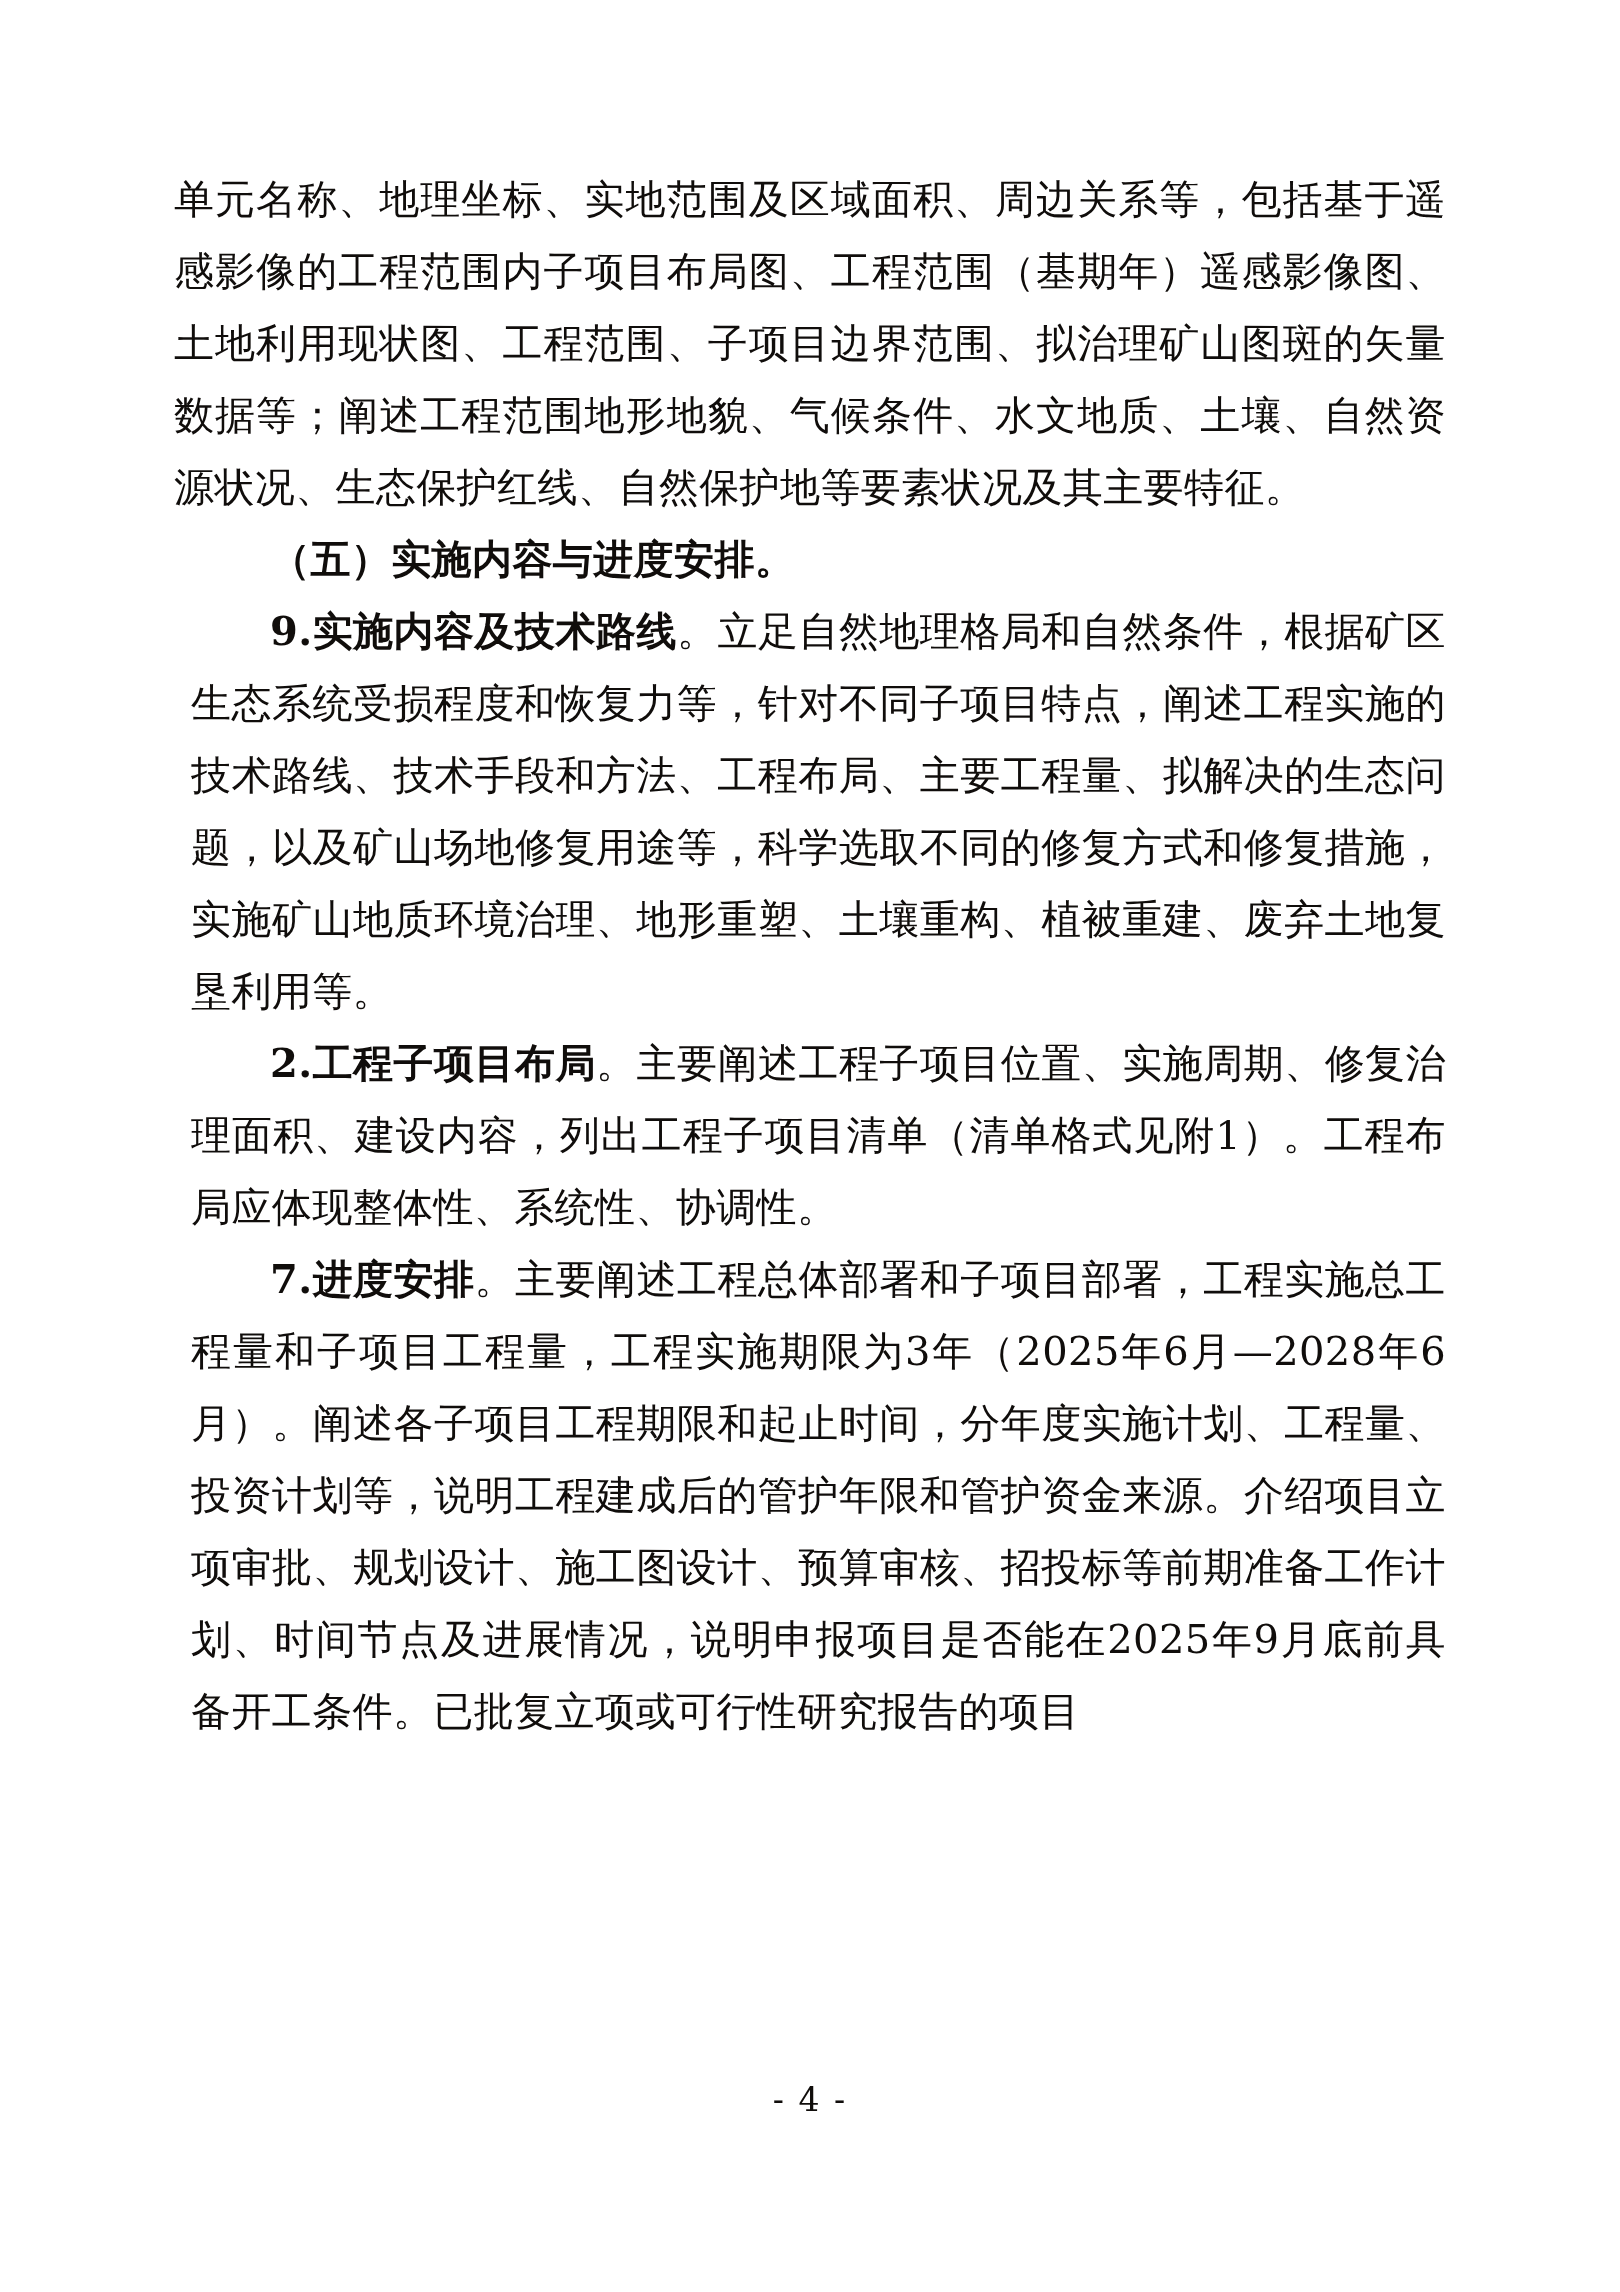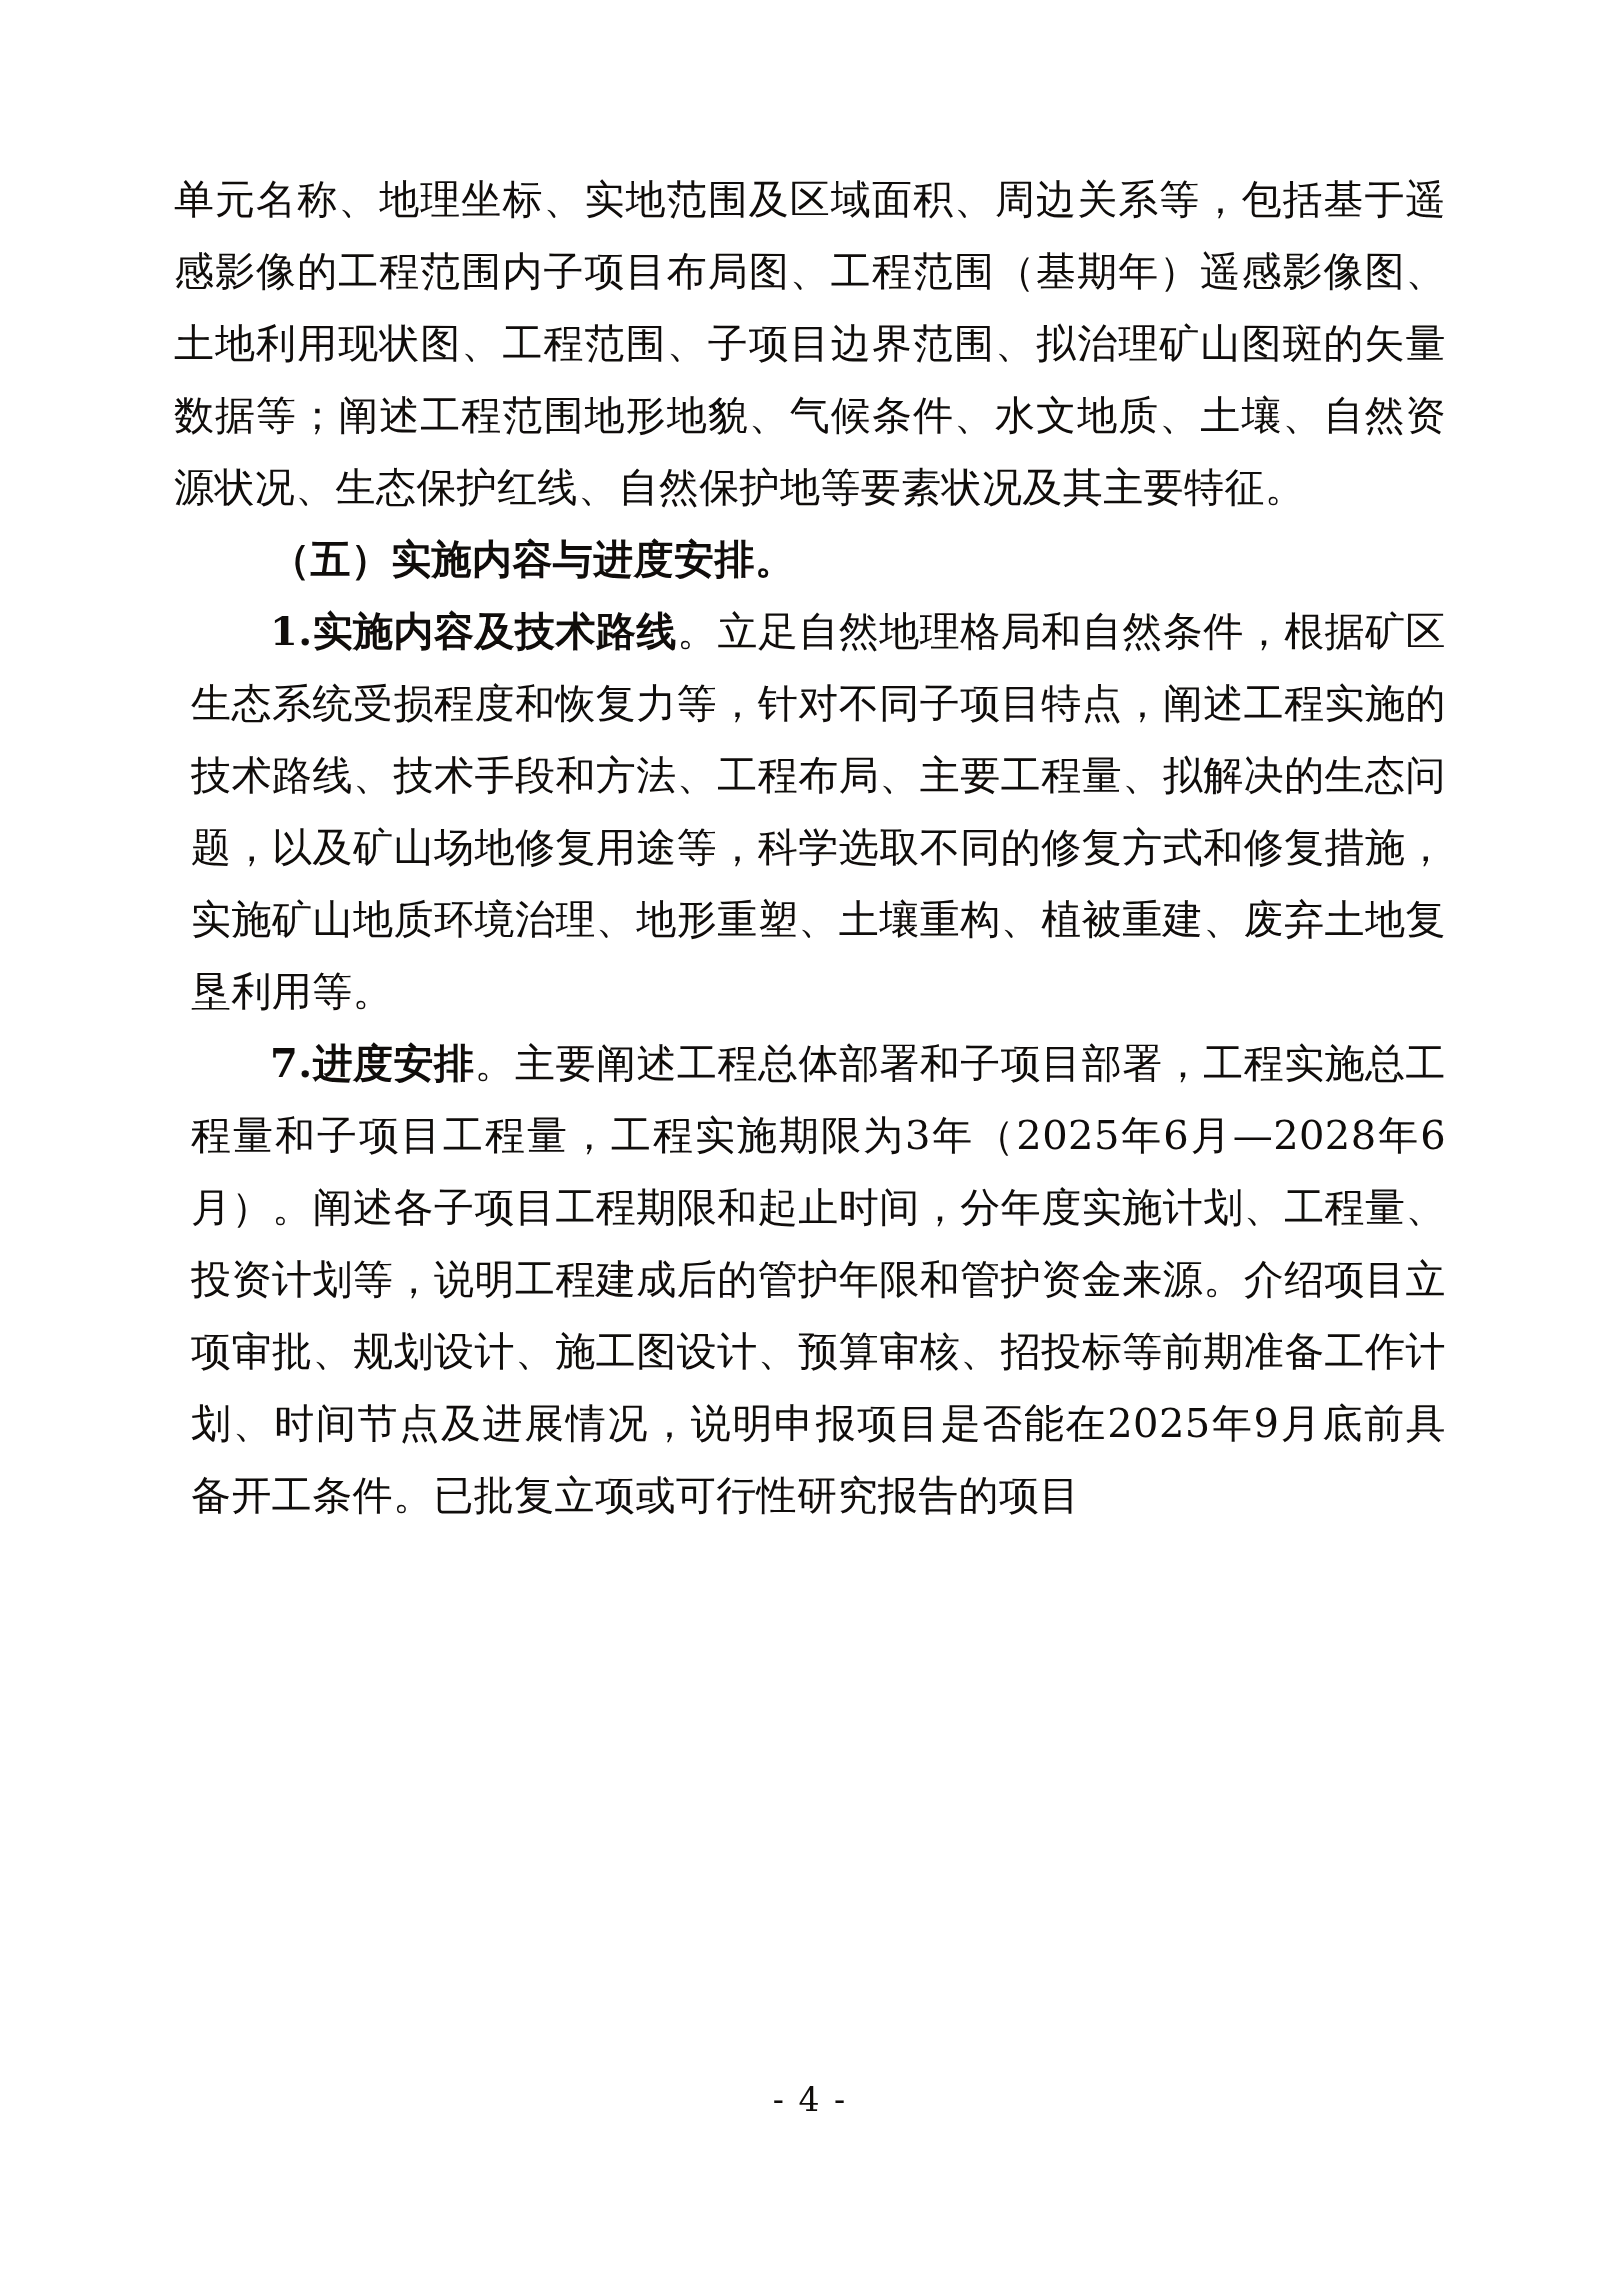--- a/index.html
+++ b/index.html
@@ -64,23 +64,26 @@
 <div class="page">
   <div class="doc-body">
 
     <p>单元名称、地理坐标、实地范围及区域面积、周边关系等，包括基于遥感影像的工程范围内子项目布局图、工程范围（基期年）遥感影像图、土地利用现状图、工程范围、子项目边界范围、拟治理矿山图斑的矢量数据等；阐述工程范围地形地貌、气候条件、水文地质、土壤、自然资源状况、生态保护红线、自然保护地等要素状况及其主要特征。</p>
 
     <p class="indent">
       <span class="hd">（五）实施内容与进度安排。</span>
     </p>
 
     <p class="indent">
-      <span class="numlead">1.实施内容及技术路线</span><span>。立足自然地理格局和自然条件，根据矿区生态系统受损程度和恢复力等，针对不同子项目特点，阐述工程实施的技术路线、技术手段和方法、工程布局、主要工程量、拟解决的生态问题，以及矿山场地修复用途等，科学选取不同的修复方式和修复措施，实施矿山地质环境治理、地形重塑、土壤重构、植被重建、废弃土地复垦利用等。</span>
+      <span class="numlead">9.实施内容及技术路线</span><span>。立足自然地理格局和自然条件，根据矿区生态系统受损程度和恢复力等，针对不同子项目特点，阐述工程实施的技术路线、技术手段和方法、工程布局、主要工程量、拟解决的生态问题，以及矿山场地修复用途等，科学选取不同的修复方式和修复措施，实施矿山地质环境治理、地形重塑、土壤重构、植被重建、废弃土地复垦利用等。</span>
     </p>
 
+    <p class="indent">
+      <span class="numlead">2.工程子项目布局</span><span>。主要阐述工程子项目位置、实施周期、修复治理面积、建设内容，列出工程子项目清单（清单格式见附1）。工程布局应体现整体性、系统性、协调性。</span>
+    </p>
 
     <p class="indent">
       <span class="numlead">7.进度安排</span><span>。主要阐述工程总体部署和子项目部署，工程实施总工程量和子项目工程量，工程实施期限为3年（2025年6月—2028年6月）。阐述各子项目工程期限和起止时间，分年度实施计划、工程量、投资计划等，说明工程建成后的管护年限和管护资金来源。介绍项目立项审批、规划设计、施工图设计、预算审核、招投标等前期准备工作计划、时间节点及进展情况，说明申报项目是否能在2025年9月底前具备开工条件。已批复立项或可行性研究报告的项目</span>
     </p>
 
   </div>
 </div>
 
 <div class="pagenum">- 4 -</div>
 

